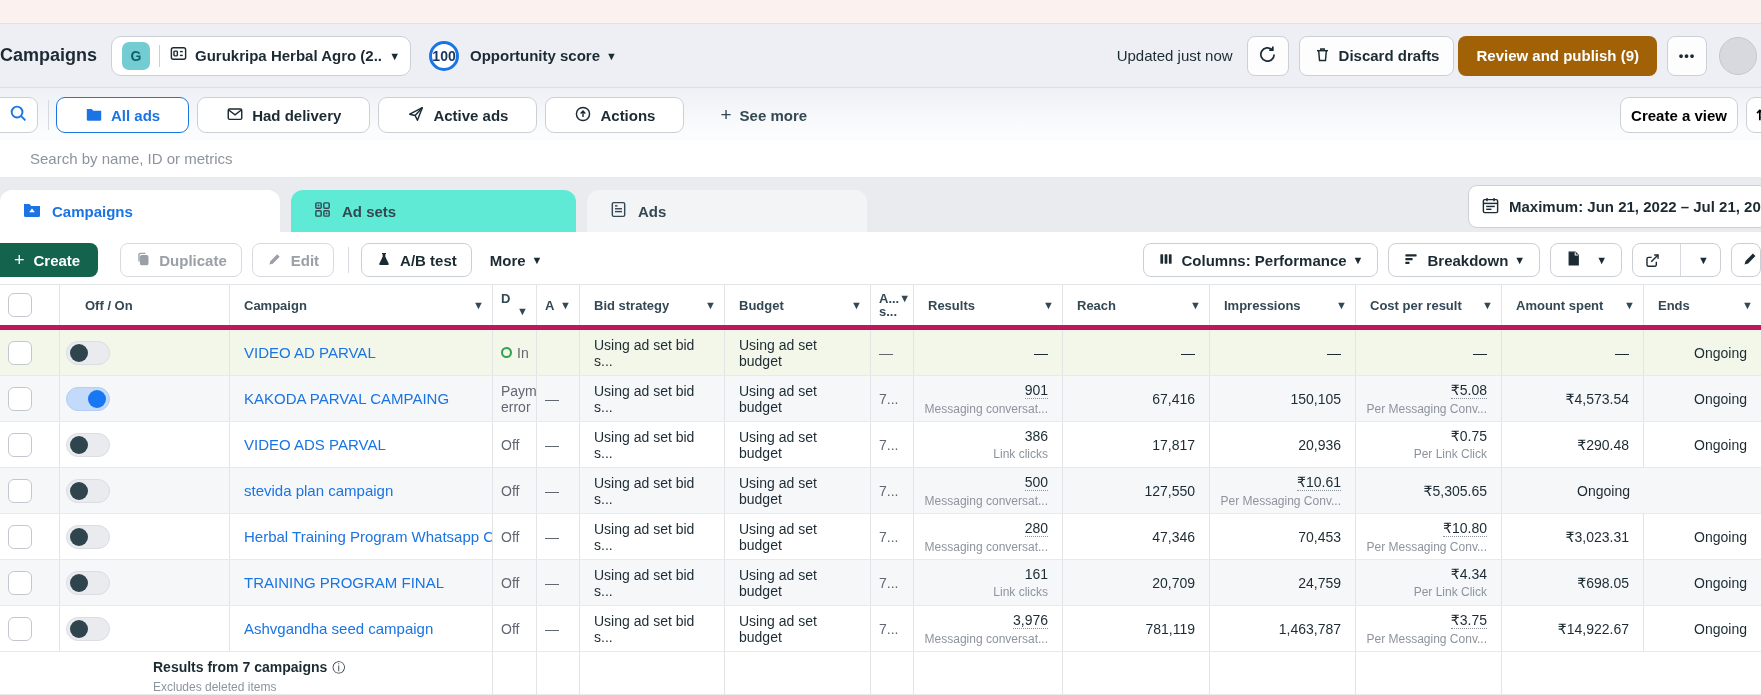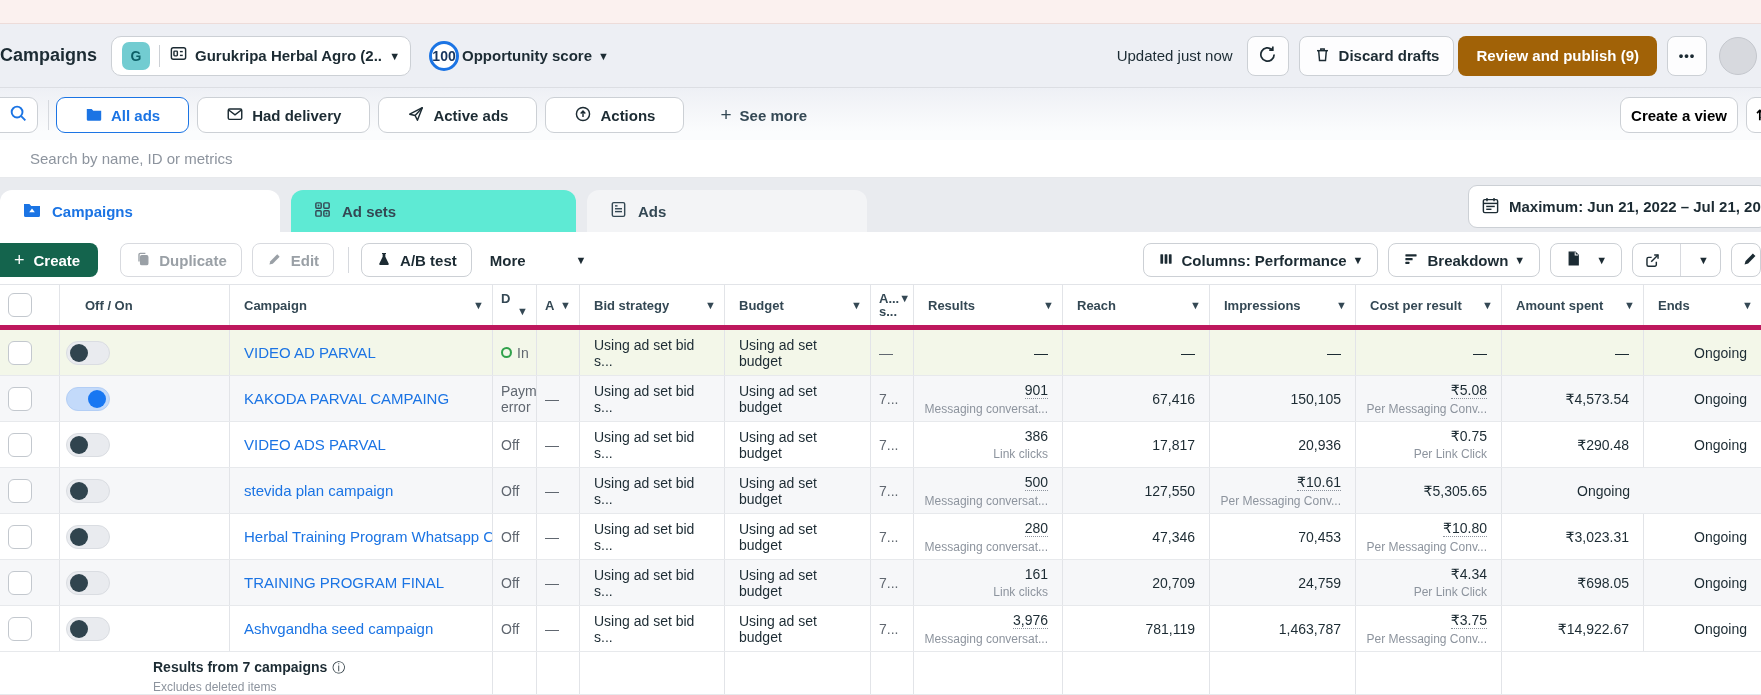--- a/index.html
+++ b/index.html
@@ -13,21 +13,21 @@
   
   .topbar { position:absolute; left:0; top:24px; width:100%; height:64px; background:#edeff4; border-bottom:1px solid #dcdee3; display:flex; align-items:center; padding:0 0 0 2px; }
   .page-title { font-size:18px; font-weight:700; margin-left:-2px; white-space:nowrap; }
   .account-pill { margin-left:14px; width:300px; height:40px; background:#fff; border:1px solid #ccd0d5; border-radius:10px; display:flex; align-items:center; padding:0 10px; cursor:pointer; }
   .acct-avatar { width:28px; height:28px; border-radius:7px; background:#72ccd1; color:#0c5f66; font-weight:700; font-size:14px; display:flex; align-items:center; justify-content:center; }
   .pill-div { width:1px; height:22px; background:#ccd0d5; margin:0 9px; }
   .acct-name { font-size:15px; font-weight:600; white-space:nowrap; overflow:hidden; margin-left:7px; flex:1; }
   .caret { font-size:11px; color:#1c2b33; margin-left:6px; }
   .opportunity { display:flex; align-items:center; margin-left:18px; cursor:pointer; }
   .score-ring { width:30px; height:30px; border-radius:50%; border:3px solid #1b74e4; background:#fff; color:#16355f; font-size:14px; font-weight:700; display:flex; align-items:center; justify-content:center; }
-  .opp-label { font-size:15px; font-weight:600; margin-left:3px; }
+  .opp-label { font-size:15px; font-weight:600; margin-left:11px; }
   .topbar-right { margin-left:auto; display:flex; align-items:center; padding-right:4px; }
   .updated { font-size:15px; margin-right:14px; white-space:nowrap; }
   .tb-btn { height:40px; background:#fdfdfe; border:1px solid #ccd0d5; border-radius:8px; display:flex; align-items:center; justify-content:center; font-size:15px; font-weight:600; color:#1c2b33; cursor:pointer; }
   .icon-btn { width:42px; }
   .discard-btn { padding:0 14px; margin-left:10px; }
   .discard-btn svg { margin-right:8px; }
   .review-btn { margin-left:4px; padding:7px 18px; background:#a16207; border:none; color:#fff; }
   .dots-btn { width:40px; margin-left:10px; font-size:13px; letter-spacing:1px; font-weight:700; }
   .avatar-sliver { width:38px; height:38px; border-radius:50%; background:#d7d9de; border:1px solid #c4c7cd; margin-left:12px; flex:none; }
 
@@ -62,21 +62,21 @@
   
   .content { position:absolute; left:0; top:232px; width:100%; height:463px; background:#fff; }
   .toolbar { position:relative; height:52px; display:flex; align-items:center; padding-top:4px; }
   .t-btn { height:34px; border-radius:8px; border:1px solid #ccd0d5; background:#fff; display:flex; align-items:center; padding:0 14px; font-size:15px; font-weight:600; color:#1c2b33; cursor:pointer; white-space:nowrap; }
   .t-btn svg { margin-right:8px; }
   .create-btn { background:#14644d; border:none; color:#fff; border-radius:0 8px 8px 0; padding:0 18px 0 14px; margin-right:12px; }
   .create-btn .plus { font-size:18px; font-weight:400; margin-right:9px; }
   .t-btn.disabled { color:#9aa0a6; border-color:#d8dadf; cursor:default; }
   .t-btn + .t-btn { margin-left:10px; }
   .tool-div { width:1px; height:26px; background:#d6d9de; margin:0 12px 0 14px; }
-  .more-btn { border:none; padding:0 8px;gap:44px; }
+  .more-btn { border:none; padding:0 8px; }
   .toolbar-right { margin-left:auto; display:flex; align-items:center; padding-right:0; }
   .toolbar-right .t-btn { margin-left:10px; }
   .split-btn { padding:0; }
   .split-btn .half { display:flex; align-items:center; padding:0 11px; height:100%; }
   .split-btn .half + .half { border-left:1px solid #d8dadf; }
   .cut-tool-btn { width:30px; justify-content:flex-start; padding:0 0 0 10px; }
 
   
   .grid { display:grid; grid-template-columns:60px 170px 263px 44px 43px 145px 146px 43px 149px 147px 146px 146px 142px 117px; }
   .thead { border-top:1px solid #e2e4e8; border-bottom:5px solid #be185d; height:46px; }

